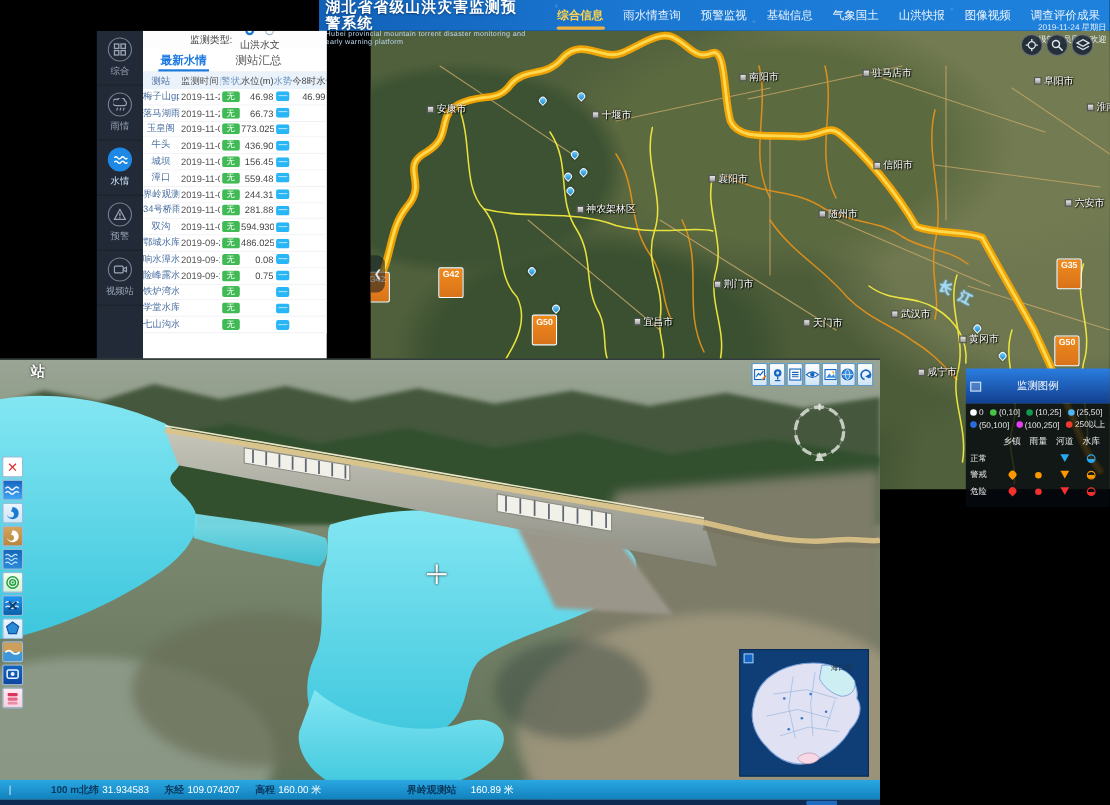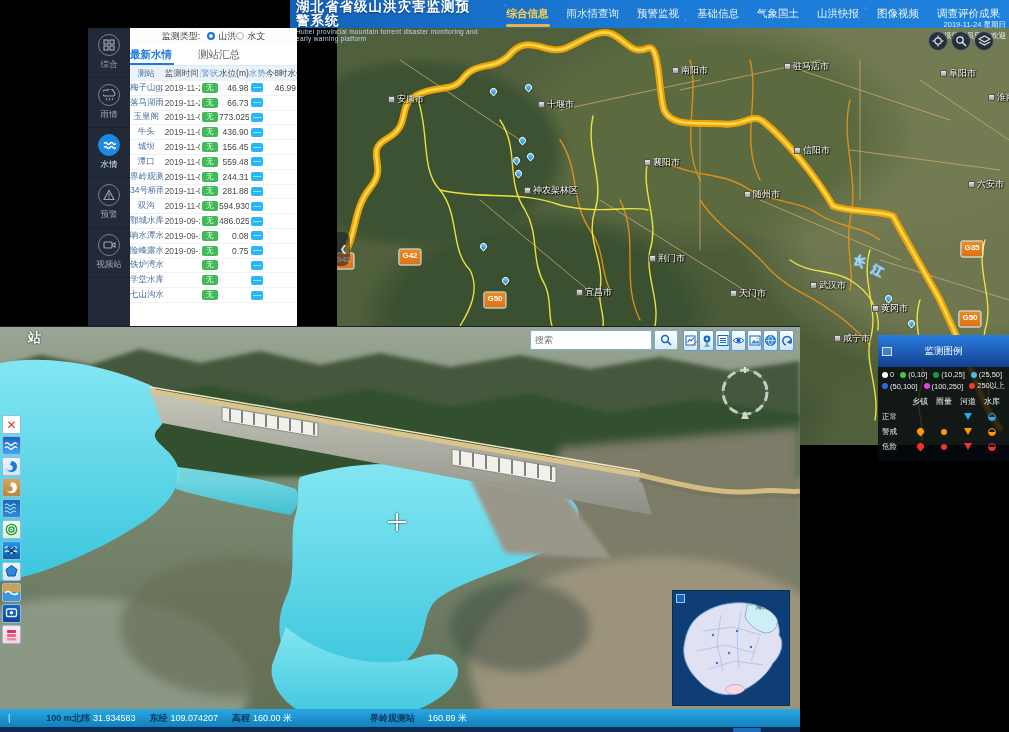--- a/index.html
+++ b/index.html
@@ -24,24 +24,24 @@
   
   #iconrail{position:absolute;left:88px;top:28px;width:42px;height:302px;background:#222a37;}
   .rail-item{height:50px;display:flex;flex-direction:column;align-items:center;justify-content:center;gap:3px;cursor:pointer;border-bottom:1px solid #1b222d;}
   .rail-item .ric{width:22px;height:22px;border-radius:50%;border:1px solid #76818f;display:flex;align-items:center;justify-content:center;}
   .rail-item.active .ric{background:#1e88e5;border-color:#1e88e5;}
   .rail-item .rlb{font-size:8.5px;color:#97a2b5;}
   .rail-item.active .rlb{color:#cfe6ff;}
   
   #panel{position:absolute;left:130px;top:28px;width:167px;height:298px;background:#fff;overflow:hidden;}
   .filter-row{height:16px;display:flex;align-items:center;justify-content:center;gap:7px;font-size:9px;color:#444;background:#fdfdfd;}
-  .radio{display:inline-flex;align-items:center;gap:3px;cursor:pointer;}
+  .radio{display:inline-flex;align-items:center;gap:3px;cursor:pointer;flex-direction:column;}
   .rdot{width:8px;height:8px;border-radius:50%;border:1px solid #9db3c8;background:#fff;}
   .radio.sel .rdot{border:2px solid #1976d2;background:#fff;box-shadow:inset 0 0 0 2px #fff,inset 0 0 0 6px #1976d2;}
-  #tabs{height:22px;display:flex;border-bottom:1px solid #e4e9ef;gap:26px;background:#fff;}
+  #tabs{height:22px;display:flex;border-bottom:1px solid #e4e9ef;padding-left:16px;gap:26px;background:#fff;}
   .tab{font-size:10.5px;color:#555;display:flex;align-items:center;cursor:pointer;position:relative;}
   .tab.active{color:#1a7ae0;font-weight:bold;}
   .tab.active:after{content:"";position:absolute;left:-2px;right:-2px;bottom:0;height:2px;background:#1a7ae0;}
   #grid{font-size:8.5px;color:#444;}
   .g-head{display:flex;background:#eaf3fc;color:#6d91bb;height:15px;align-items:center;}
   .g-row{display:flex;height:14.8px;align-items:center;border-bottom:1px solid #f0f2f5;background:#fff;}
   .c{overflow:hidden;white-space:nowrap;}
   .c1{width:42px;text-align:center;color:#4a6fa0;}
   .c2{width:48px;text-align:left;padding-left:2px;color:#555;}
   .c3{width:24px;display:flex;justify-content:center;}
@@ -61,21 +61,21 @@
      radial-gradient(340px 200px at 78% 18%,#737b52 0 55%,transparent 75%),
      radial-gradient(300px 220px at 92% 45%,#6e7750 0 50%,transparent 75%),
      radial-gradient(260px 180px at 65% 60%,#4c5c38 0 55%,transparent 72%),
      radial-gradient(280px 200px at 45% 90%,#435434 0 55%,transparent 72%),
      #50603c;}
   #map svg{position:absolute;inset:0;}
   .city{position:absolute;display:flex;align-items:center;gap:2px;color:#fff;font-size:9px;
     text-shadow:0 0 2px #000,1px 1px 1px #000;transform:translate(-4px,-6px);white-space:nowrap;}
   .city .sq{width:7px;height:7px;background:linear-gradient(#e8e8e8,#9a9a9a);border:1px solid #555;flex:0 0 auto;}
   .gbadge{position:absolute;transform:translate(-50%,-50%);background:linear-gradient(#f08a1d,#d9731a);color:#fff;
-    font-size:8px;font-weight:bold;padding:0 3px;height:17px;line-height:11px;border-radius:2px;border:1px solid #fff;}
+    font-size:8px;font-weight:bold;padding:0 3px;height:28px;line-height:11px;border-radius:2px;border:1px solid #fff;}
   .drop{position:absolute;width:7px;height:7px;background:linear-gradient(135deg,#7fd4ff,#1389d8);
     border:1px solid #e8f6ff;border-radius:50% 50% 0 50%;transform:rotate(45deg);box-shadow:0 0 2px rgba(0,0,0,.6);}
   #river-label{position:absolute;left:515px;top:232px;color:#9adcff;font-weight:bold;font-size:12px;
     text-shadow:0 0 2px #fff,0 0 3px #0b6aa8;transform:rotate(28deg);letter-spacing:8px;z-index:2;}
   #map-controls{position:absolute;left:928px;top:31px;display:flex;gap:3px;z-index:5;}
   .mctl{width:20px;height:20px;border-radius:50%;background:rgba(24,34,50,.85);border:1px solid rgba(255,255,255,.3);
     display:flex;align-items:center;justify-content:center;cursor:pointer;}
   
   #legend{position:absolute;left:878px;top:335px;width:131px;height:110px;z-index:5;font-size:7.5px;color:#e8e8e8;}
   #legend-title{height:32px;background:linear-gradient(#2a7de0,#123f8e);display:flex;align-items:center;color:#fff;}
@@ -739,29 +739,20 @@
             <path d="M551,139 v14"></path>
         </g>
       </g>
       <path d="M470,152 L565,168 L612,232 L505,226 Z" fill="#9b968a" filter="url(#b2)"></path>
       <path d="M640,150 C690,162 724,170 760,166 C780,164 792,168 800,166" stroke="#77735f" stroke-width="10" fill="none" opacity=".8"></path>
       <path d="M640,148 C690,160 724,168 760,164 C780,162 792,166 800,164" stroke="#d2bc84" stroke-width="5" fill="none"></path>
     </svg>
 
     <div id="corner-label">站</div>
 
-    <div id="search-bar">
-      <input id="search-input" placeholder="搜索" style="">
-      <div id="search-btn">
-        <svg width="12" height="12" viewBox="0 0 12 12">
-            <circle cx="5" cy="5" r="3.4" fill="none" stroke="#1565c0" stroke-width="1.5"></circle>
-            <path d="M7.6,7.6 L11,11" stroke="#1565c0" stroke-width="1.6"></path>
-          </svg>
-      </div>
-    </div>
     <div id="vtoolbar">
         <div class="vbtn">
           <svg width="12" height="13" viewBox="0 0 12 13">
             <rect x="1" y="2" width="9" height="9" fill="#fff" stroke="#1565c0"></rect>
             <path d="M2.5,8.5 L4.5,5.5 L6,7 L9,3.5" fill="none" stroke="#1565c0" stroke-width="1.1"></path>
             <path d="M7,11 L11,7 L12,8 L8,12 Z" fill="#d87f2a"></path>
           </svg>
         </div>
         <div class="vbtn">
           <svg width="12" height="13" viewBox="0 0 12 13">

